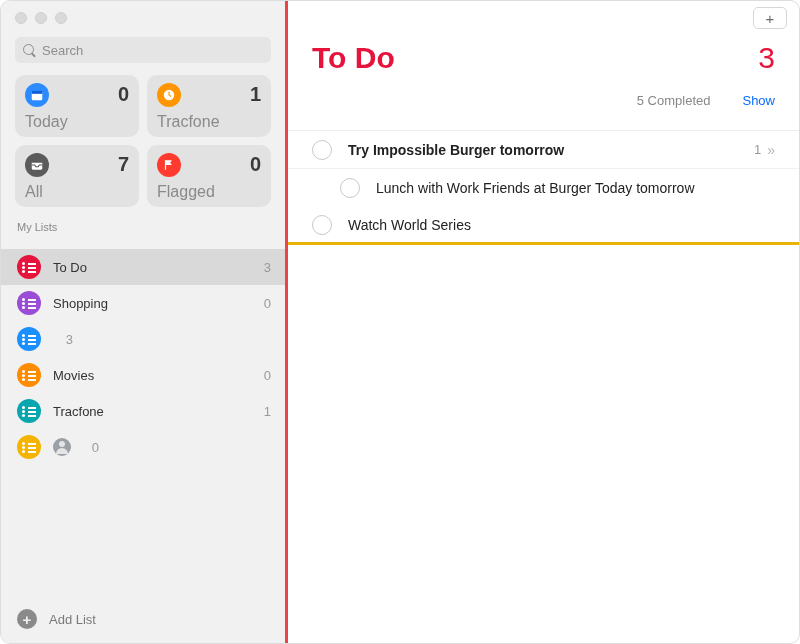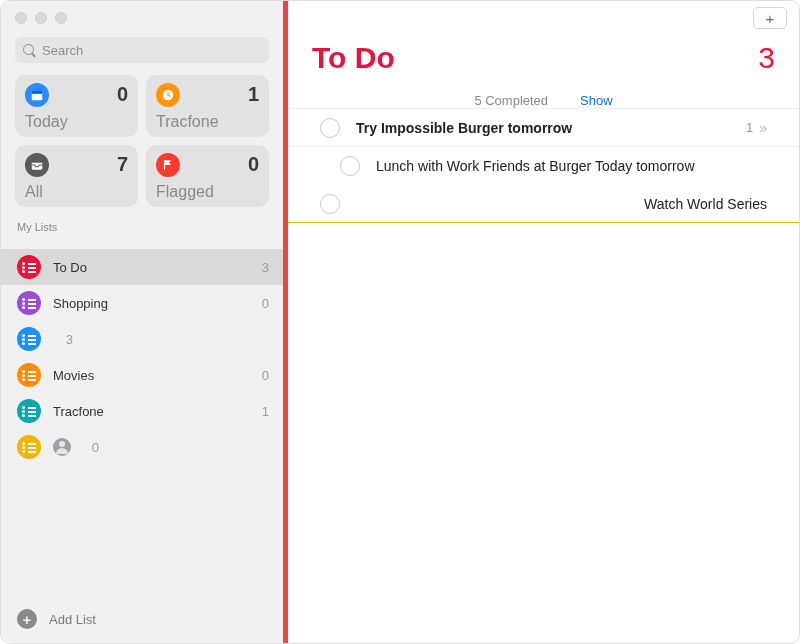--- a/index.html
+++ b/index.html
@@ -1,19 +1,19 @@
 <!DOCTYPE html>
 <html><head>
 <meta charset="utf-8">
 <style>
   * { box-sizing: border-box; -webkit-font-smoothing: antialiased; }
   body { margin: 0; font-family: -apple-system, "Helvetica Neue", Arial, sans-serif; font-size: 13px; color: #333; background: #fff; width: 800px; height: 644px; overflow: hidden; }
   .window { display: flex; width: 800px; height: 644px; border: 1px solid #ddd; border-radius: 10px; overflow: hidden; }
 
-  .sidebar { width: 287px; background: #f1f1f1; display: flex; flex-direction: column; border-right: 5px solid #ef4444; }
+  .sidebar { width: 287px; background: #f1f1f1; display: flex; flex-direction: column; border-right: 3px solid #ef4444; }
   .titlebar { height: 34px; display: flex; align-items: center; padding-left: 14px; gap: 8px; }
   .tldot { width: 12px; height: 12px; border-radius: 50%; background: #d9d9d9; border: 1px solid #cfcfcf; }
   .search { margin: 2px 14px 12px 14px; background: #e5e5e5; border-radius: 6px; height: 26px; display: flex; align-items: center; padding: 0 8px; color: #8e8e8e; }
   .search .mag { width: 13px; height: 13px; margin-right: 6px; position: relative; }
   .search .mag::before { content:""; position:absolute; width:9px; height:9px; border:1.5px solid #8e8e8e; border-radius:50%; left:0; top:0; }
   .search .mag::after { content:""; position:absolute; width:5px; height:1.5px; background:#8e8e8e; transform:rotate(45deg); left:8px; top:10px; }
 
   .cards { display: grid; grid-template-columns: 1fr 1fr; gap: 8px; padding: 0 14px; }
   .card { background: #e2e2e2; border-radius: 10px; height: 62px; padding: 8px 10px 6px 10px; display: flex; flex-direction: column; justify-content: space-between; position: relative; }
   .card .row1 { display:flex; justify-content: space-between; align-items:flex-start; }
@@ -41,26 +41,26 @@
 
   .addlist { height: 48px; display:flex; align-items:center; padding-left:16px; color:#7a7a7a; font-size:13px; }
   .addlist .plus { width:20px; height:20px; border-radius:50%; background:#8a8a8a; color:#f1f1f1; display:flex; align-items:center; justify-content:center; font-size:15px; margin-right:12px; font-weight:600; }
 
   .main { flex:1; display:flex; flex-direction:column; }
   .topbar { height:34px; display:flex; align-items:center; justify-content:flex-end; padding-right:12px; }
   .addbtn { width: 34px; height: 22px; border:1px solid #d6d6d6; border-radius:5px; display:flex; align-items:center; justify-content:center; color:#6a6a6a; font-size:15px; }
   .titlerow { display:flex; align-items:baseline; justify-content:space-between; padding: 6px 24px 4px 24px; }
   .titlerow h1 { margin:0; font-size:30px; font-weight:700; color:#e6143c; }
   .bigcount { font-size:30px; font-weight:400; color:#e6143c; }
-  .subrow { display:flex; justify-content:center; padding: 14px 24px 0 24px; font-size:13px; border-bottom: 1px solid #eee; gap: 32px; }
+  .subrow { display:flex; justify-content:flex-end; padding: 14px 24px 22px 24px; font-size:13px; border-bottom: 1px solid #eee; gap: 32px; }
   .subrow .comp { color:#888; }
   .subrow .show { color:#0a6cff; }
-  .item { display:flex; align-items:center; min-height:38px; padding: 6px 32px; border-bottom: 1px solid #f0f0f0; }
+  .item { display:flex; align-items:center; min-height:38px; padding: 6px 24px; border-bottom: 1px solid #f0f0f0; }
   .item.sub { padding-left: 52px; border-bottom: none; }
-  .item.last { border-bottom: 1px solid #eab308; text-align: right; }
+  .item.last { border-bottom: 3px solid #eab308; }
   .circ { width:20px; height:20px; border:1.5px solid #c9c9c9; border-radius:50%; margin-right: 16px; flex-shrink:0; }
   .item .txt { flex:1; font-size:14px; color:#222; }
   .item .txt.bold { font-weight:600; }
   .subcnt { color:#9a9a9a; font-size:13px; margin-right:6px; }
   .chev { color:#b5b5b5; font-size:14px; }
 
   svg.iconw { width: 14px; height:14px; }
 </style>
 </head>
 <body>

